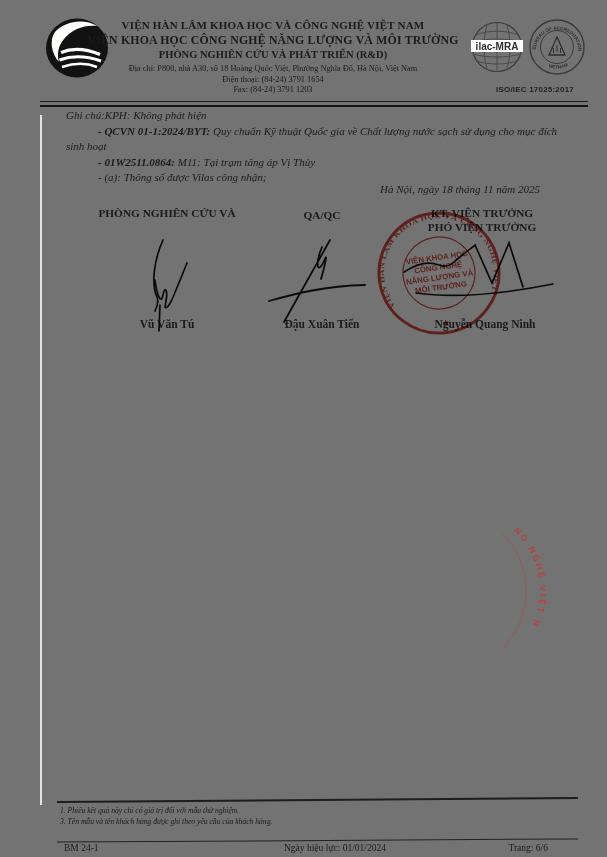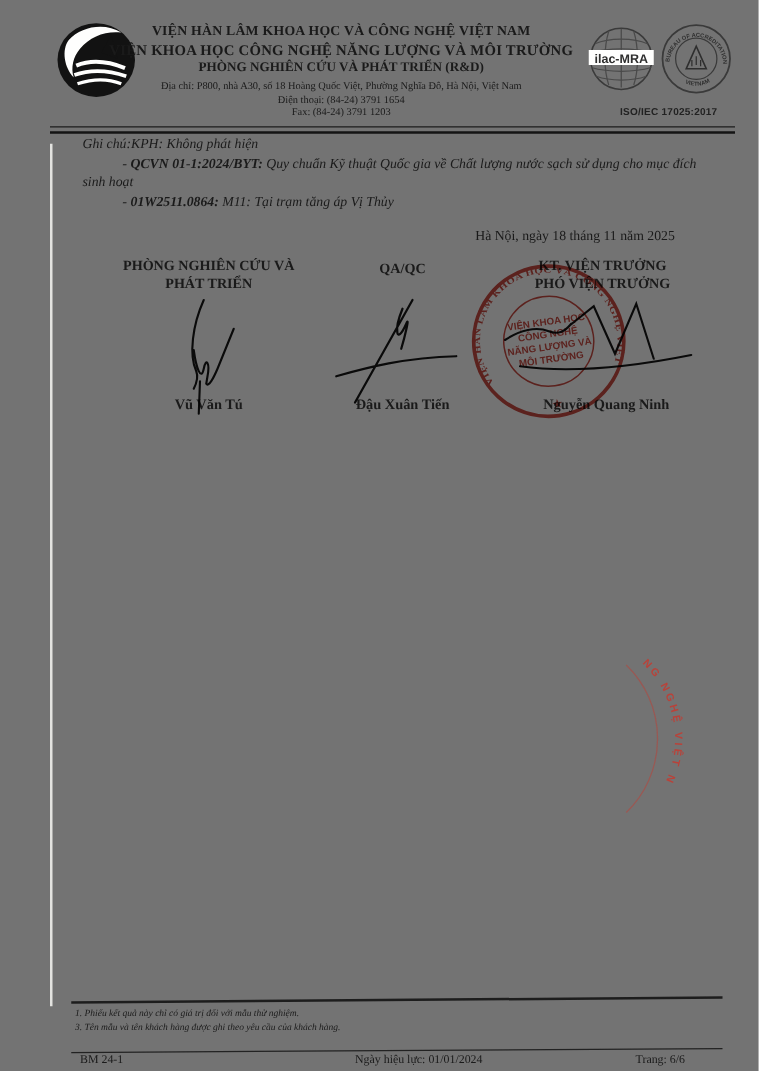--- a/index.html
+++ b/index.html
@@ -20,21 +20,21 @@
   .iso{margin-top:9px;text-align:center;font-family:"Liberation Sans","DejaVu Sans",sans-serif;
        font-weight:bold;font-size:8px;letter-spacing:.2px;color:#222;}
   .sep{left:40px;top:101px;width:548px;height:3px;border-top:1.5px solid #1c1c1c;border-bottom:2px solid #141414;}
 
   
   .notes{left:66px;top:108px;width:506px;font-size:11px;font-style:italic;line-height:15.5px;}
   .notes p{margin:0;}
   .hang{text-indent:32px;}
   .notes b{font-weight:bold;}
 
-  .date-line{left:340px;top:183px;width:240px;text-align:center;font-size:11px;}
+  .date-line{left:340px;top:183px;width:240px;text-align:center;font-style:italic;font-size:11px;}
 
   
   .sig-title{font-weight:bold;font-size:11.3px;line-height:14px;text-align:center;}
   .col1{left:72px;top:206px;width:190px;}
   .col2{left:267px;top:208px;width:110px;}
   .col3{left:382px;top:206px;width:200px;z-index:0;}
   .sig-name{font-weight:bold;font-size:11.5px;text-align:center;top:318px;}
   .n1{left:72px;width:190px;}
   .n2{left:267px;width:110px;}
   .n3{left:385px;width:200px;}
@@ -120,27 +120,27 @@
     </div>
     <div class="iso">ISO/IEC 17025:2017</div>
   </div>
 
   <div class="abs sep"></div>
 
   <div class="abs notes">
     <p><span>Ghi chú:</span><span>KPH: Không phát hiện</span></p>
     <p class="hang"><b>- QCVN 01-1:2024/BYT:</b><span> Quy chuẩn Kỹ thuật Quốc gia về Chất lượng nước sạch sử dụng cho mục đích sinh hoạt</span></p>
     <p class="hang"><b>- 01W2511.0864:</b><span> M11: Tại trạm tăng áp Vị Thủy</span></p>
+    <p class="hang"><span>- (a): Thông số được Vilas công nhận;</span></p>
   </div>
 
   <div class="abs date-line">Hà Nội, ngày 18 tháng 11 năm 2025</div>
 
   <div class="abs sig-title col1">
     <div>PHÒNG NGHIÊN CỨU VÀ</div>
-    <div>PHÁT TRIỂN</div>
   </div>
   <div class="abs sig-title col2">
     <div>QA/QC</div>
   </div>
   <div class="abs sig-title col3">
     <div>KT. VIỆN TRƯỞNG</div>
     <div>PHÓ VIỆN TRƯỞNG</div>
   </div>
 
   <svg class="abs stamp" viewBox="-66 -66 132 132">

